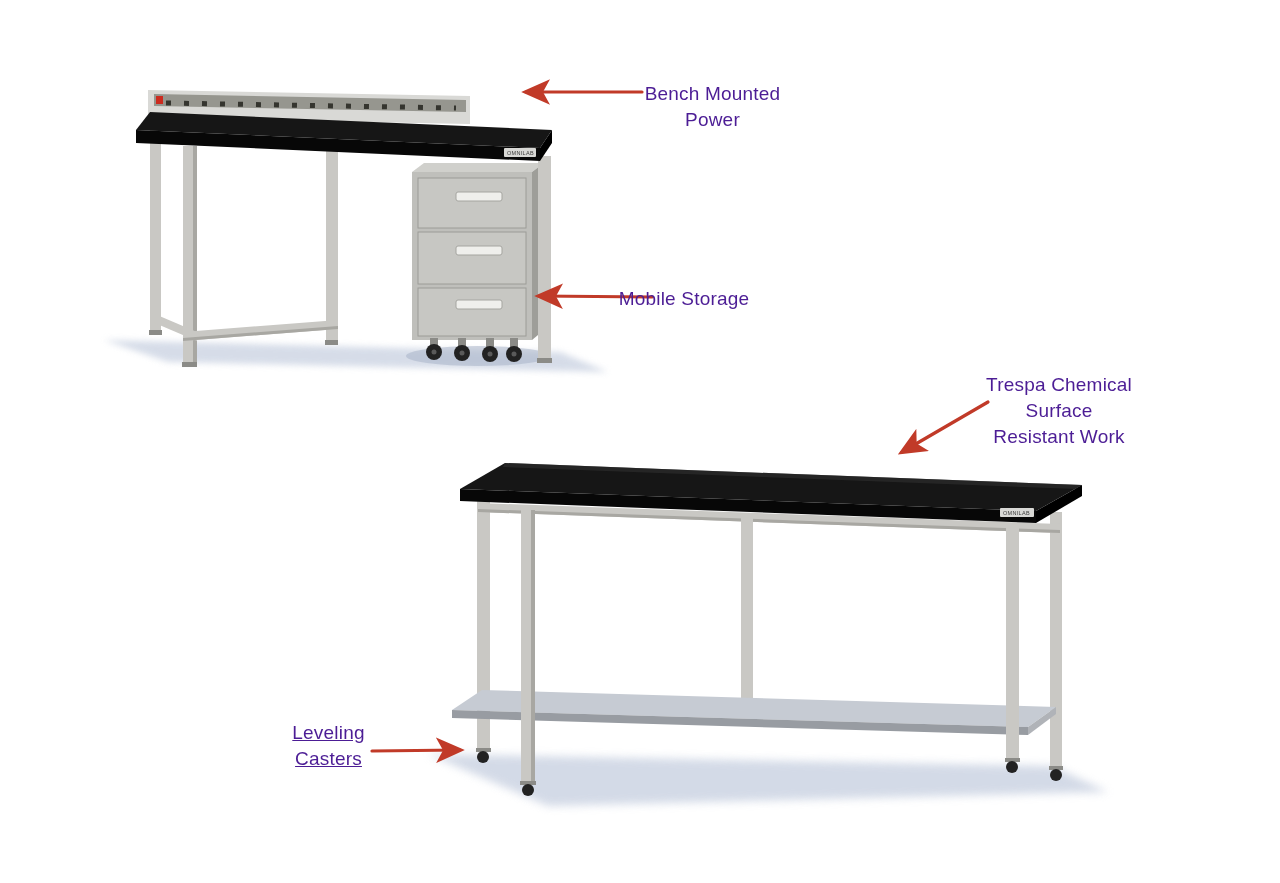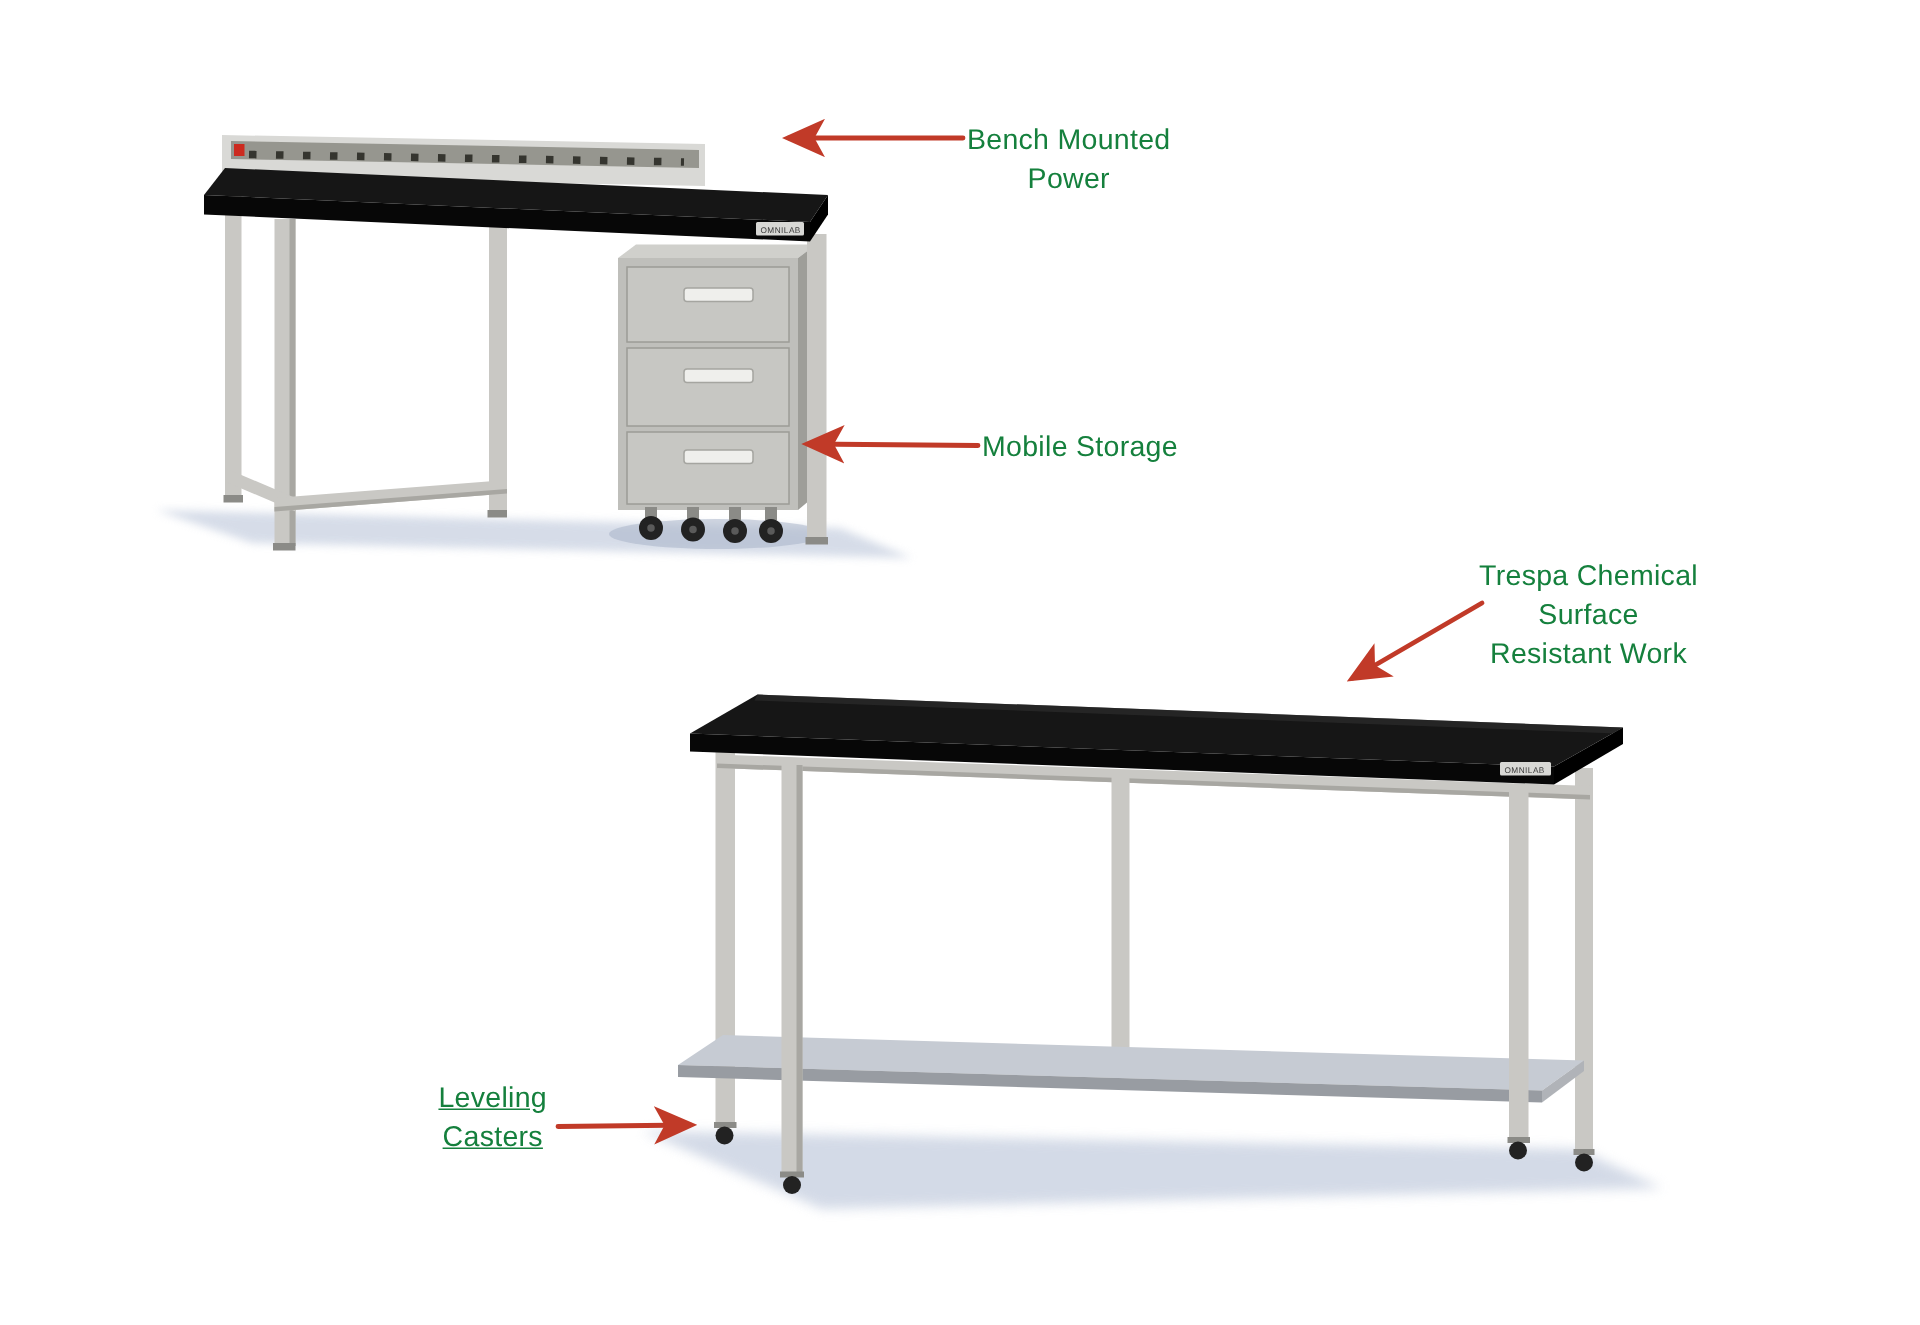--- a/index.html
+++ b/index.html
@@ -6,21 +6,21 @@
   body{
     width:1280px;height:883px;position:relative;overflow:hidden;
     background:var(--color-page-bg,#ffffff);
     font-family:"Liberation Sans", sans-serif;
   }
   .stage{position:absolute;inset:0;}
   svg.scene{position:absolute;left:0;top:0;}
   .label{
     position:absolute;
     font-size:19px;line-height:26px;
-    color:#15803d;text-align:center;
+    color:#4c1d95;text-align:center;
     letter-spacing:.2px;
   }
   .label div{white-space:nowrap;}
   
   .fill-black      {fill:var(--color-worktop-black,#161616);}
   .fill-black-front{fill:#070707;}
   .fill-black-side {fill:#000000;}
   .fill-frame      {fill:var(--color-frame-gray,#c9c8c4);}
   .fill-frame-dark {fill:var(--color-frame-dark,#a8a7a2);}
   .fill-panel      {fill:var(--color-panel-gray,#d9d9d6);}
@@ -163,21 +163,21 @@
     <path class="stroke-arrow" d="M652,297 L539,296" marker-end="url(#arrowhead)"></path>
     <path class="stroke-arrow" d="M988,402 L902,452" marker-end="url(#arrowhead)"></path>
     <path class="stroke-arrow" d="M372,751 L460,750" marker-end="url(#arrowhead)"></path>
   </svg>
 
   <div class="label" style="left:600px;top:81px;width:225px;">
     <div>Bench Mounted</div>
     <div>Power</div>
   </div>
 
-  <div class="label" style="left:610px;top:286px;width:220px;">
+  <div class="label" style="left:574px;top:286px;width:220px;">
     <div>Mobile Storage</div>
   </div>
 
   <div class="label" style="left:950px;top:372px;width:218px;">
     <div>Trespa Chemical</div>
     <div>Surface</div>
     <div>Resistant Work</div>
   </div>
 
   <div class="label" style="left:256px;top:720px;width:145px;text-decoration:underline;">

